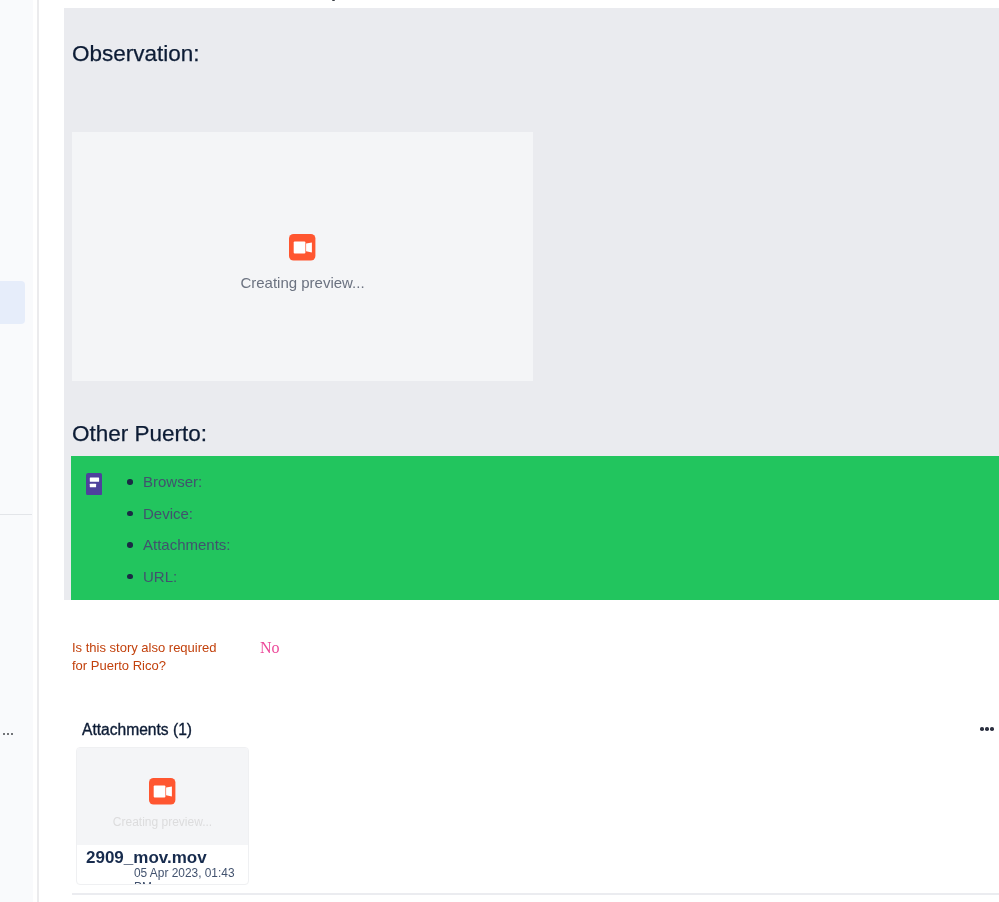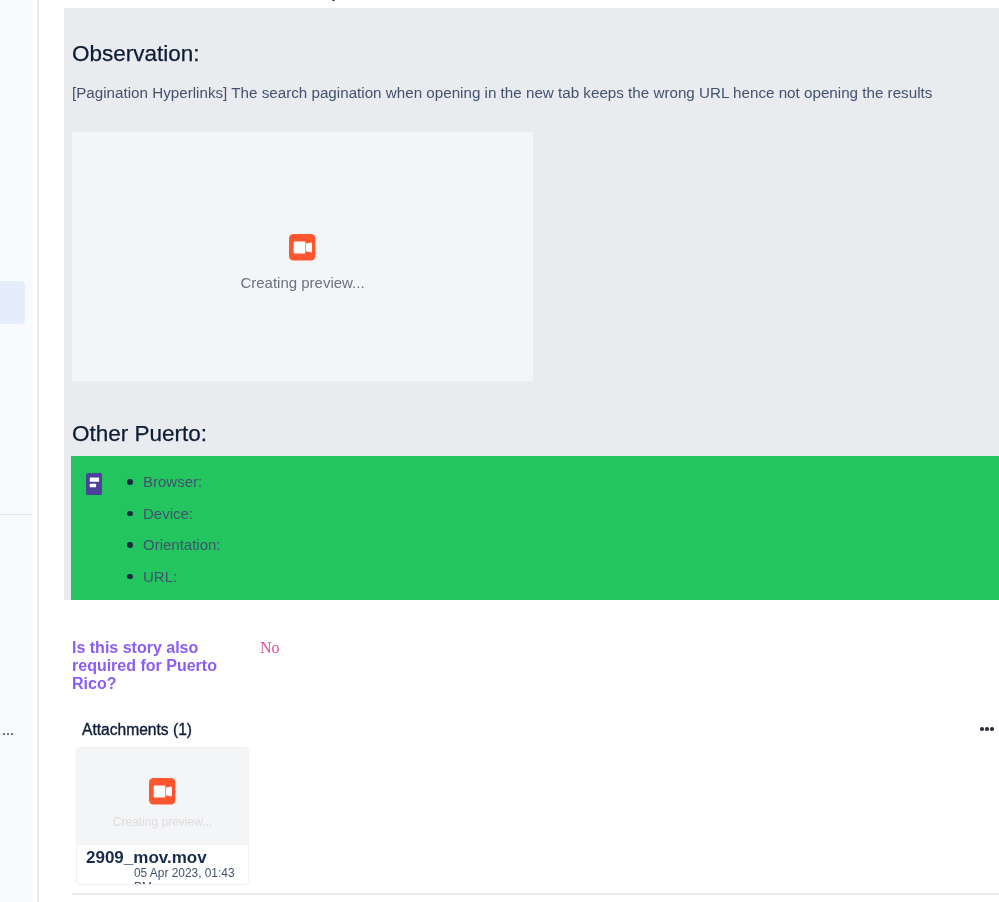--- a/index.html
+++ b/index.html
@@ -41,21 +41,21 @@
   .h-notes { position:absolute; left:72px; top:421px; font-size:22.5px; line-height:26px; font-weight:400; color:#0d1c35; -webkit-text-stroke:0.25px #0d1c35; }
 
   .note-panel { position:absolute; left:71px; top:456px; width:928px; height:144px; background:#22c55e; }
   .note-icon { position:absolute; left:15.3px; top:16.8px; width:16.2px; height:22.4px; }
   .note-list { position:absolute; left:52px; top:17px; margin:0; padding:0; list-style:none; }
   .note-list li { font-size:15px; line-height:18px; color:#42526e; height:31.5px; position:relative; padding-left:20px; }
   .note-list li::before { content:""; position:absolute; left:4px; top:6.2px; width:5.5px; height:5.5px; border-radius:50%; background:#1b2b45; }
 
   
   .field-row { position:absolute; left:72px; top:639px; width:500px; }
-  .field-label { position:absolute; left:0; top:0; width:150px; font-size:16px; line-height:18px; font-weight:700; color:#8b5cf6; }
+  .field-label { position:absolute; left:0; top:0; width:150px; font-size:13px; line-height:18px; font-weight:400; color:#c2410c; }
   .field-value { position:absolute; left:188px; top:0; font-size:16px; line-height:18px; color:#ec4899;font-family:Liberation Serif, serif; }
 
   
   .att-header { position:absolute; left:72px; top:720px; font-size:15.6px; line-height:20px; font-weight:400; color:#0d1c35;margin-left:10px; -webkit-text-stroke:0.35px #0d1c35; }
   .att-more { position:absolute; left:980px; top:727px; width:14px; height:4px; }
   .att-more i { position:absolute; top:0; width:3.6px; height:3.6px; border-radius:50%; background:#2c3140; display:block; }
   .att-more i:nth-child(1){left:0}
   .att-more i:nth-child(2){left:5.1px}
   .att-more i:nth-child(3){left:10.2px}
 
@@ -84,21 +84,20 @@
         <i></i>
       </div>
   </div>
   <div class="rail-border"></div>
 
   <div class="content"></div>
 
   <div class="desc-panel"></div>
 
   <div class="h-obs">Observation:</div>
-  <div class="p-obs">[Pagination Hyperlinks] The search pagination when opening in the new tab keeps the wrong URL hence not opening the results</div>
 
   <div class="preview-box">
     <div class="preview-inner">
       <span class="vid-icon">
         <svg width="26.4" height="26.6" viewBox="0 0 26.4 26.6" aria-hidden="true">
             <rect x="0" y="0" width="26.4" height="26.6" rx="4.6" fill="#ff5630"></rect>
             <rect x="4.7" y="7.4" width="11.7" height="12.1" rx="1" fill="#fff"></rect>
             <path d="M22.9 8.4 17.1 9.5v7.7l5.8 1.4z" fill="#fff"></path>
           </svg>
       </span>
@@ -112,21 +111,21 @@
     <span class="note-icon">
       <svg width="16.2" height="22.4" viewBox="0 0 16.2 22.4" aria-hidden="true">
           <rect x="0" y="0" width="16.2" height="22.4" rx="2.3" fill="#4e419d"></rect>
           <rect x="3.8" y="4.5" width="9.3" height="4.2" rx="0.5" fill="#fff"></rect>
           <rect x="3.8" y="10.7" width="6.3" height="3.5" rx="0.5" fill="#fff"></rect>
         </svg>
     </span>
     <ul class="note-list">
       <li>Browser:</li>
       <li>Device:</li>
-      <li>Orientation:</li>
+      <li>Attachments:</li>
       <li>URL:</li>
     </ul>
   </div>
 
   <div class="field-row">
     <div class="field-label">Is this story also required for Puerto Rico?</div>
     <div class="field-value">No</div>
   </div>
 
   <div class="att-header">Attachments (1)</div>

